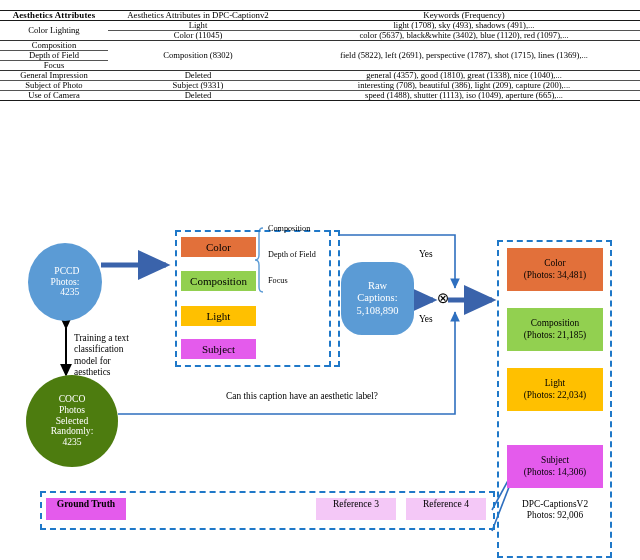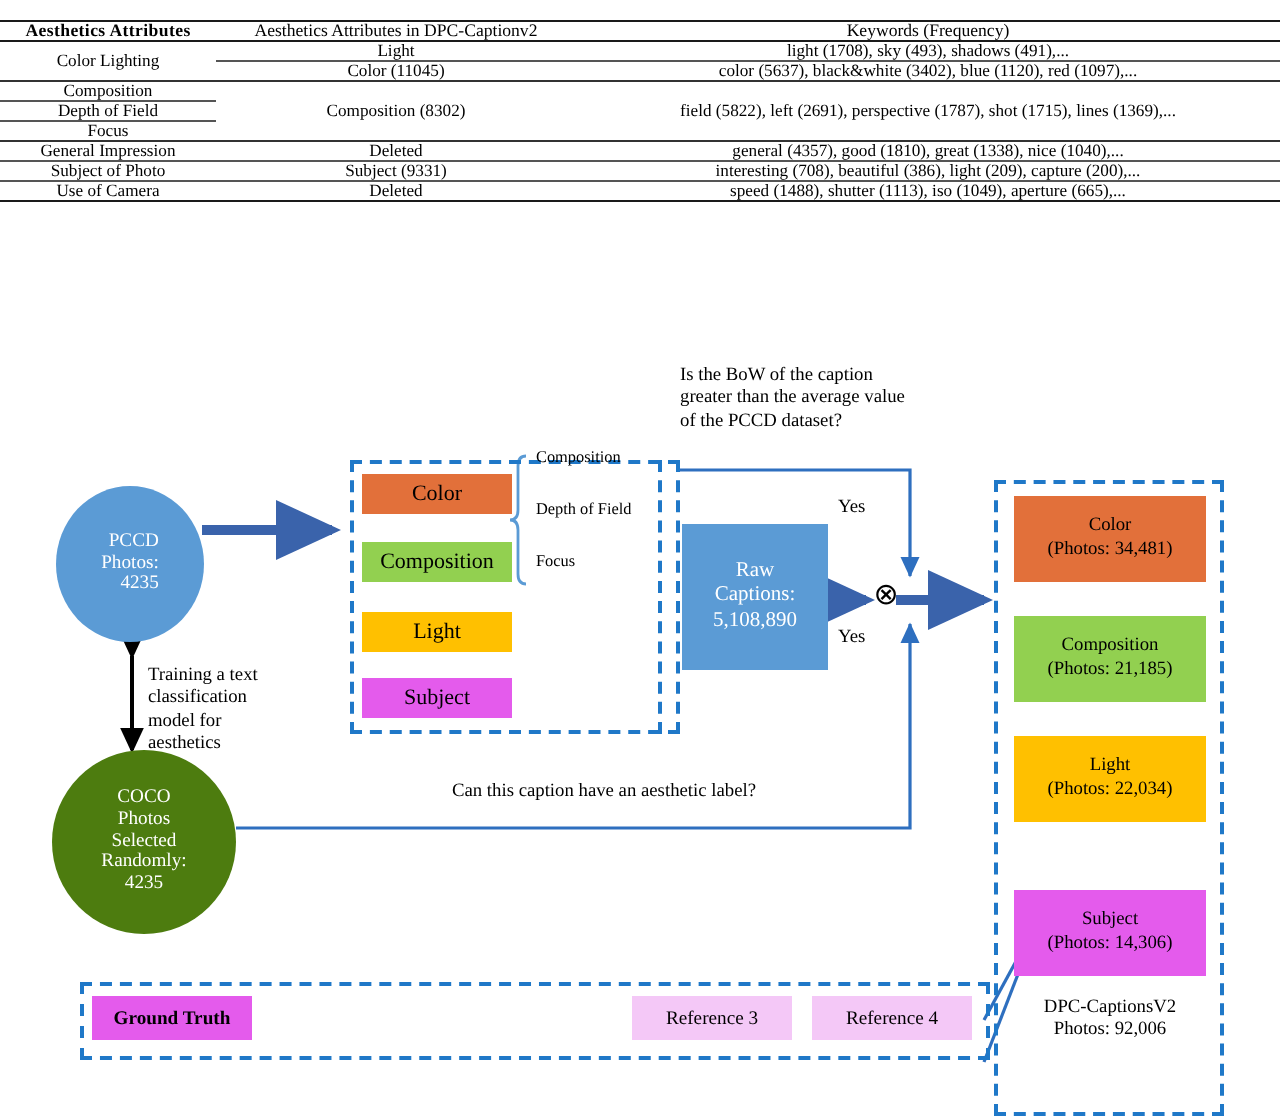--- a/index.html
+++ b/index.html
@@ -61,21 +61,21 @@
     display:flex;align-items:center;justify-content:center;
     text-align:center;font-size:10.5px;line-height:1.2;
   }
 
   .lbl{position:absolute;font-size:9.4px;line-height:1.22;color:#000;}
   .lbl.c{text-align:center;}
   .lbl.l{text-align:left;}
   .lbl.sm{font-size:8.2px;}
 
   .refchip{
-    display:flex;align-items:center;justify-content:center;
+    display:flex;justify-content:center;
     background:#f4c8f7;color:#000;font-size:9.6px;
   }
   .refchip.gt{background:#e45bec;font-weight:bold;}
 
   .dashbox{
     position:absolute;box-sizing:border-box;
     border:2.4px dashed #1f78c8;
   }
 </style>
 </head>
@@ -227,29 +227,24 @@
   <div class="lbl sm l" style="left:268px;top:54px;width:72px;">
     <span>Composition</span>
   </div>
   <div class="lbl sm l" style="left:268px;top:80px;width:72px;">
     <span>Depth of Field</span>
   </div>
   <div class="lbl sm l" style="left:268px;top:106px;width:72px;">
     <span>Focus</span>
   </div>
 
-  <div class="lbl l" style="left:340px;top:13px;width:180px;">
-    <div>Is the BoW of the caption</div>
-    <div>greater than the average value</div>
-    <div>of the PCCD dataset?</div>
-  </div>
 
   <div class="dashbox" style="left:329px;top:60px;width:12px;height:137px;border-right:none;border-top:none;border-bottom:none;"></div>
 
-  <div class="node rawbox" style="left:341px;top:92px;width:73px;height:73px;">
+  <div class="node rawbox" style="left:341px;top:92px;width:73px;height:73px;border-radius:21px;">
     <div>
       <div>Raw</div>
       <div>Captions:</div>
       <div>5,108,890</div>
     </div>
   </div>
 
   <div class="lbl l" style="left:419px;top:79px;">Yes</div>
   <div class="lbl l" style="left:419px;top:144px;">Yes</div>
 

